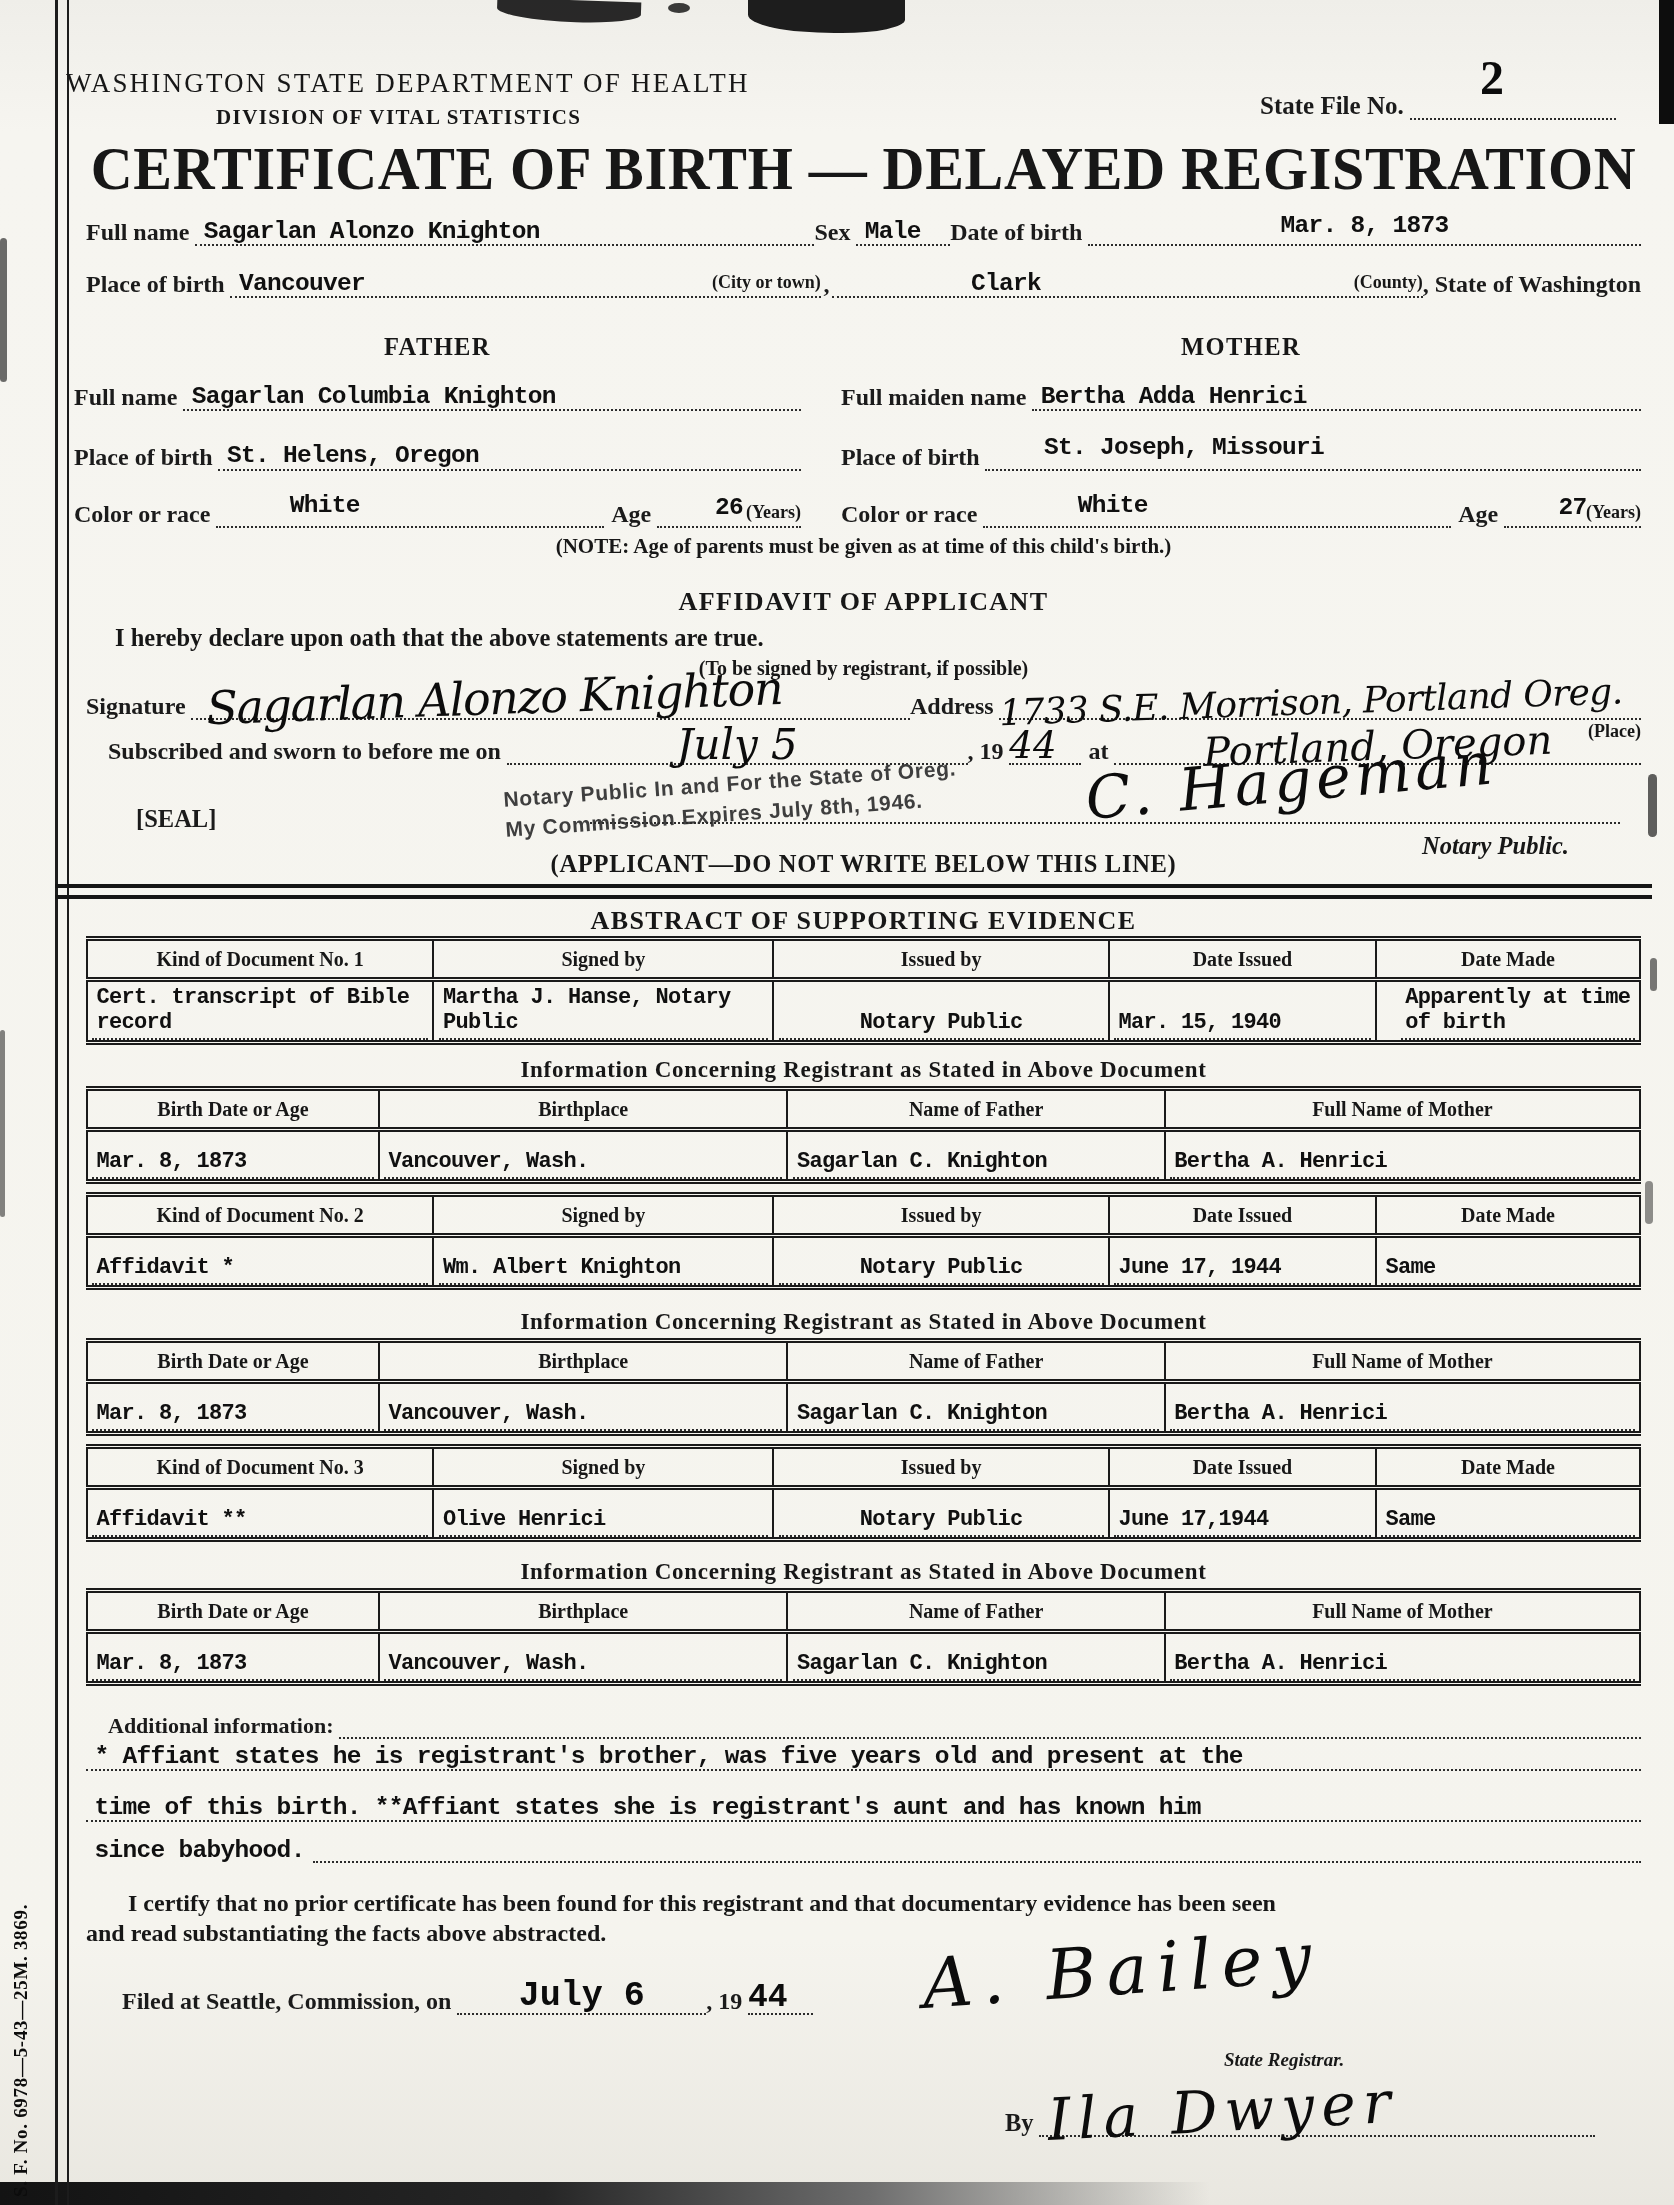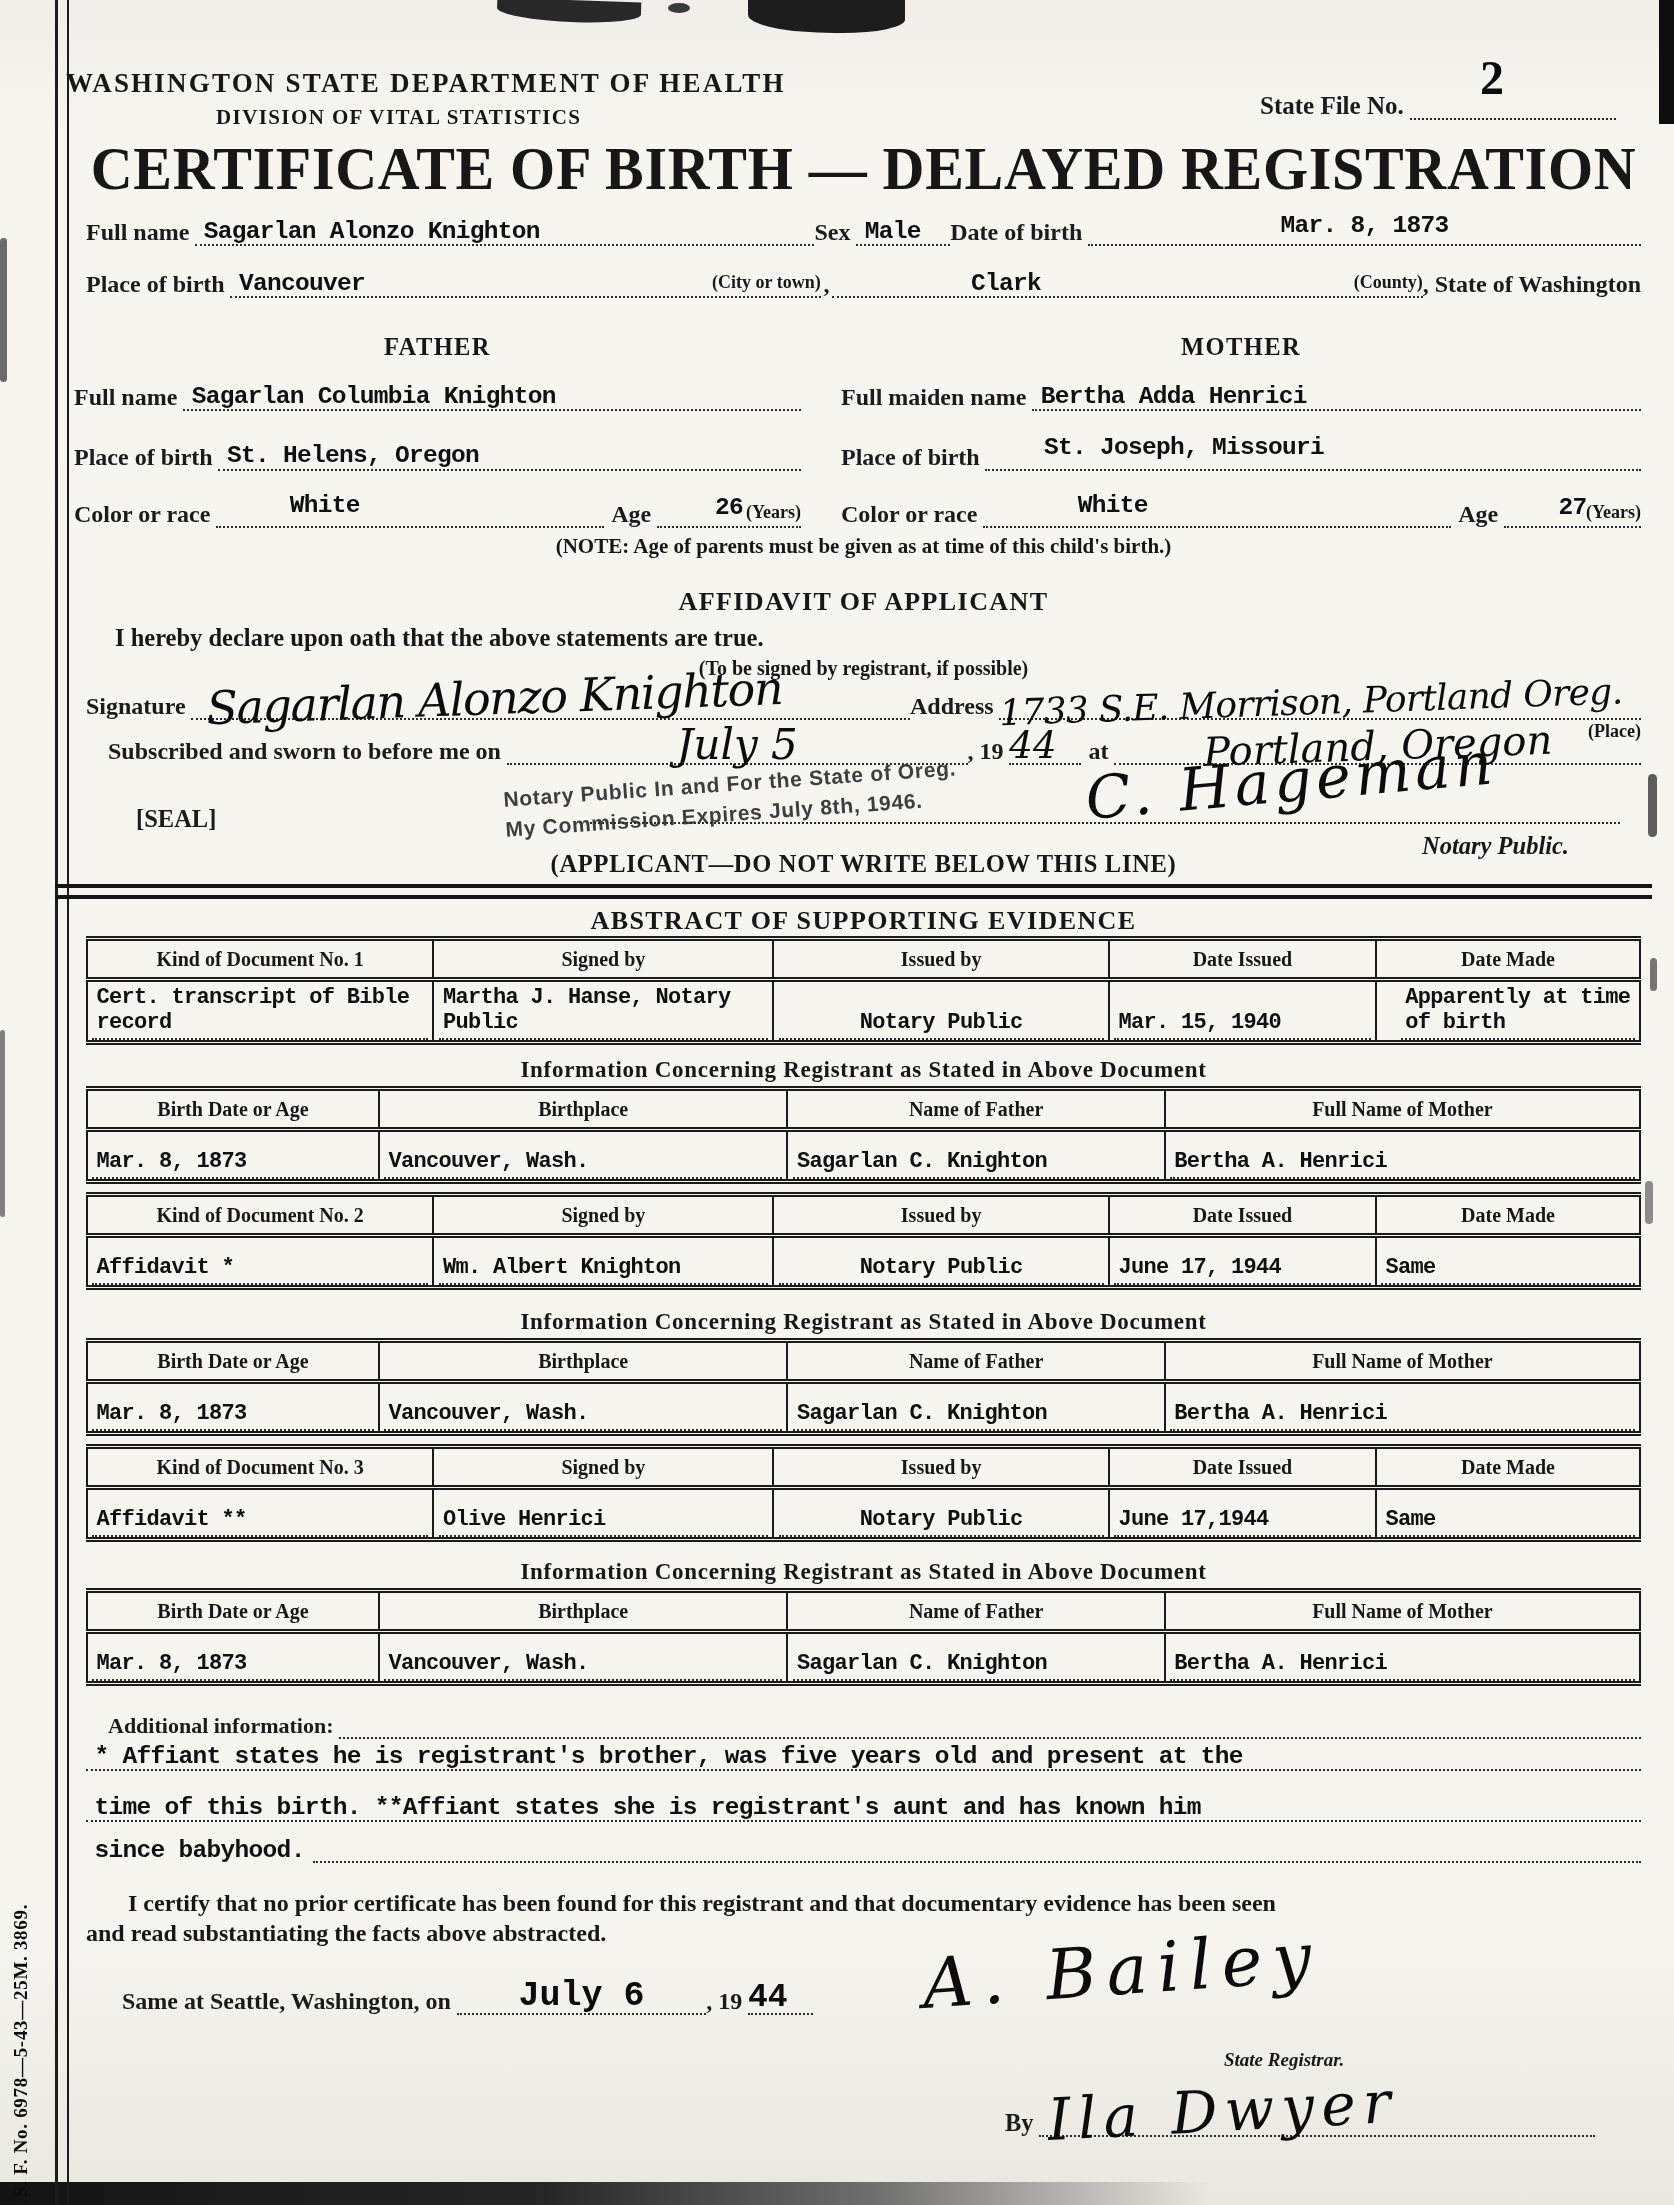--- a/index.html
+++ b/index.html
@@ -14,21 +14,21 @@
   .typed{font-family:"Liberation Mono",monospace;font-weight:700;font-size:24.5px;
          letter-spacing:-0.7px;color:#101010;white-space:nowrap;padding:0 8.6px 1.4px;transform:translateY(2.2px);}
   
   .hand{font-family:"DejaVu Serif",serif;font-style:italic;color:#0c0c0c;white-space:nowrap;}
   
   .row{display:flex;align-items:flex-end;}
   .fill{border-bottom:2.2px dotted #2b2b2b;display:flex;align-items:flex-end;min-height:7.2px;position:relative;}
   .hint{position:absolute;top:4.3px;left:0;width:100%;text-align:right;font-weight:bold;font-size:18px;white-space:nowrap;}
   .dotrow{border-bottom:2.2px dotted #2b2b2b;display:flex;align-items:flex-end;}
   
-  .h-dept{font-weight:bold;font-size:27px;letter-spacing:2.2px;}
+  .h-dept{font-weight:normal;font-size:27px;letter-spacing:2.2px;}
   .h-div{font-weight:bold;font-size:21px;letter-spacing:1.4px;}
   .h-title{font-weight:bold;font-size:58px;letter-spacing:0.7px;transform:scaleY(1.06);white-space:nowrap;}
   .h-sec{font-weight:bold;font-size:26px;letter-spacing:1.4px;}
   .h-tbl{font-weight:bold;font-size:23px;letter-spacing:0.7px;}
   
   .ftable{width:100%;border-collapse:collapse;table-layout:fixed;}
   .ftable th{border:2.2px solid #1a1a1a;border-top:5px double #1a1a1a;border-bottom:5px double #1a1a1a;
              font-weight:bold;font-size:20px;padding:7.2px 2.9px 5.8px;font-family:"Liberation Serif",serif;}
   .ftable td{border:2.2px solid #1a1a1a;border-bottom:5px double #1a1a1a;vertical-align:bottom;padding:17.3px 4.3px 0;}
   .cellline{display:block;border-bottom:2.2px dotted #2a2a2a;padding:0 4.3px 2.9px;
@@ -418,21 +418,21 @@
     <span class="typed">since babyhood.</span>
     <span class="fill" style="flex:1;height:32px;"></span>
   </div>
 
   <div class="abs" style="top:1888px;font-weight:bold;font-size:24px;line-height:1.25;">
     <div style="text-indent:42px;">I certify that no prior certificate has been found for this registrant and that documentary evidence has been seen</div>
     <div>and read substantiating the facts above abstracted.</div>
   </div>
 
   <div class="abs row" style="top:1973px;left:122px;width:691px;right:auto;">
-    <span class="lbl">Same at Seattle, Washington, on</span>
+    <span class="lbl">Filed at Seattle, Commission, on</span>
     <span class="fill" style="flex:1;">
       <span class="hand" style="font-size:35px;margin:0 auto;transform:translateY(2.9px);font-family:'Liberation Mono',monospace;font-style:normal;font-weight:700;">July 6</span>
     </span>
     <span class="lbl">, 19</span>
     <span class="fill" style="flex:0 0 65px;">
       <span class="hand" style="font-size:33px;font-family:'Liberation Mono',monospace;font-style:normal;font-weight:700;transform:translateY(2.9px);">44</span>
     </span>
   </div>
   <span class="hand" style="position:absolute;left:922px;top:1930px;font-size:69px;letter-spacing:10px;transform:rotate(-4deg);">A. Bailey</span>
   <span style="position:absolute;left:1224px;top:2049px;font-weight:bold;font-style:italic;font-size:19px;">State Registrar.</span>

